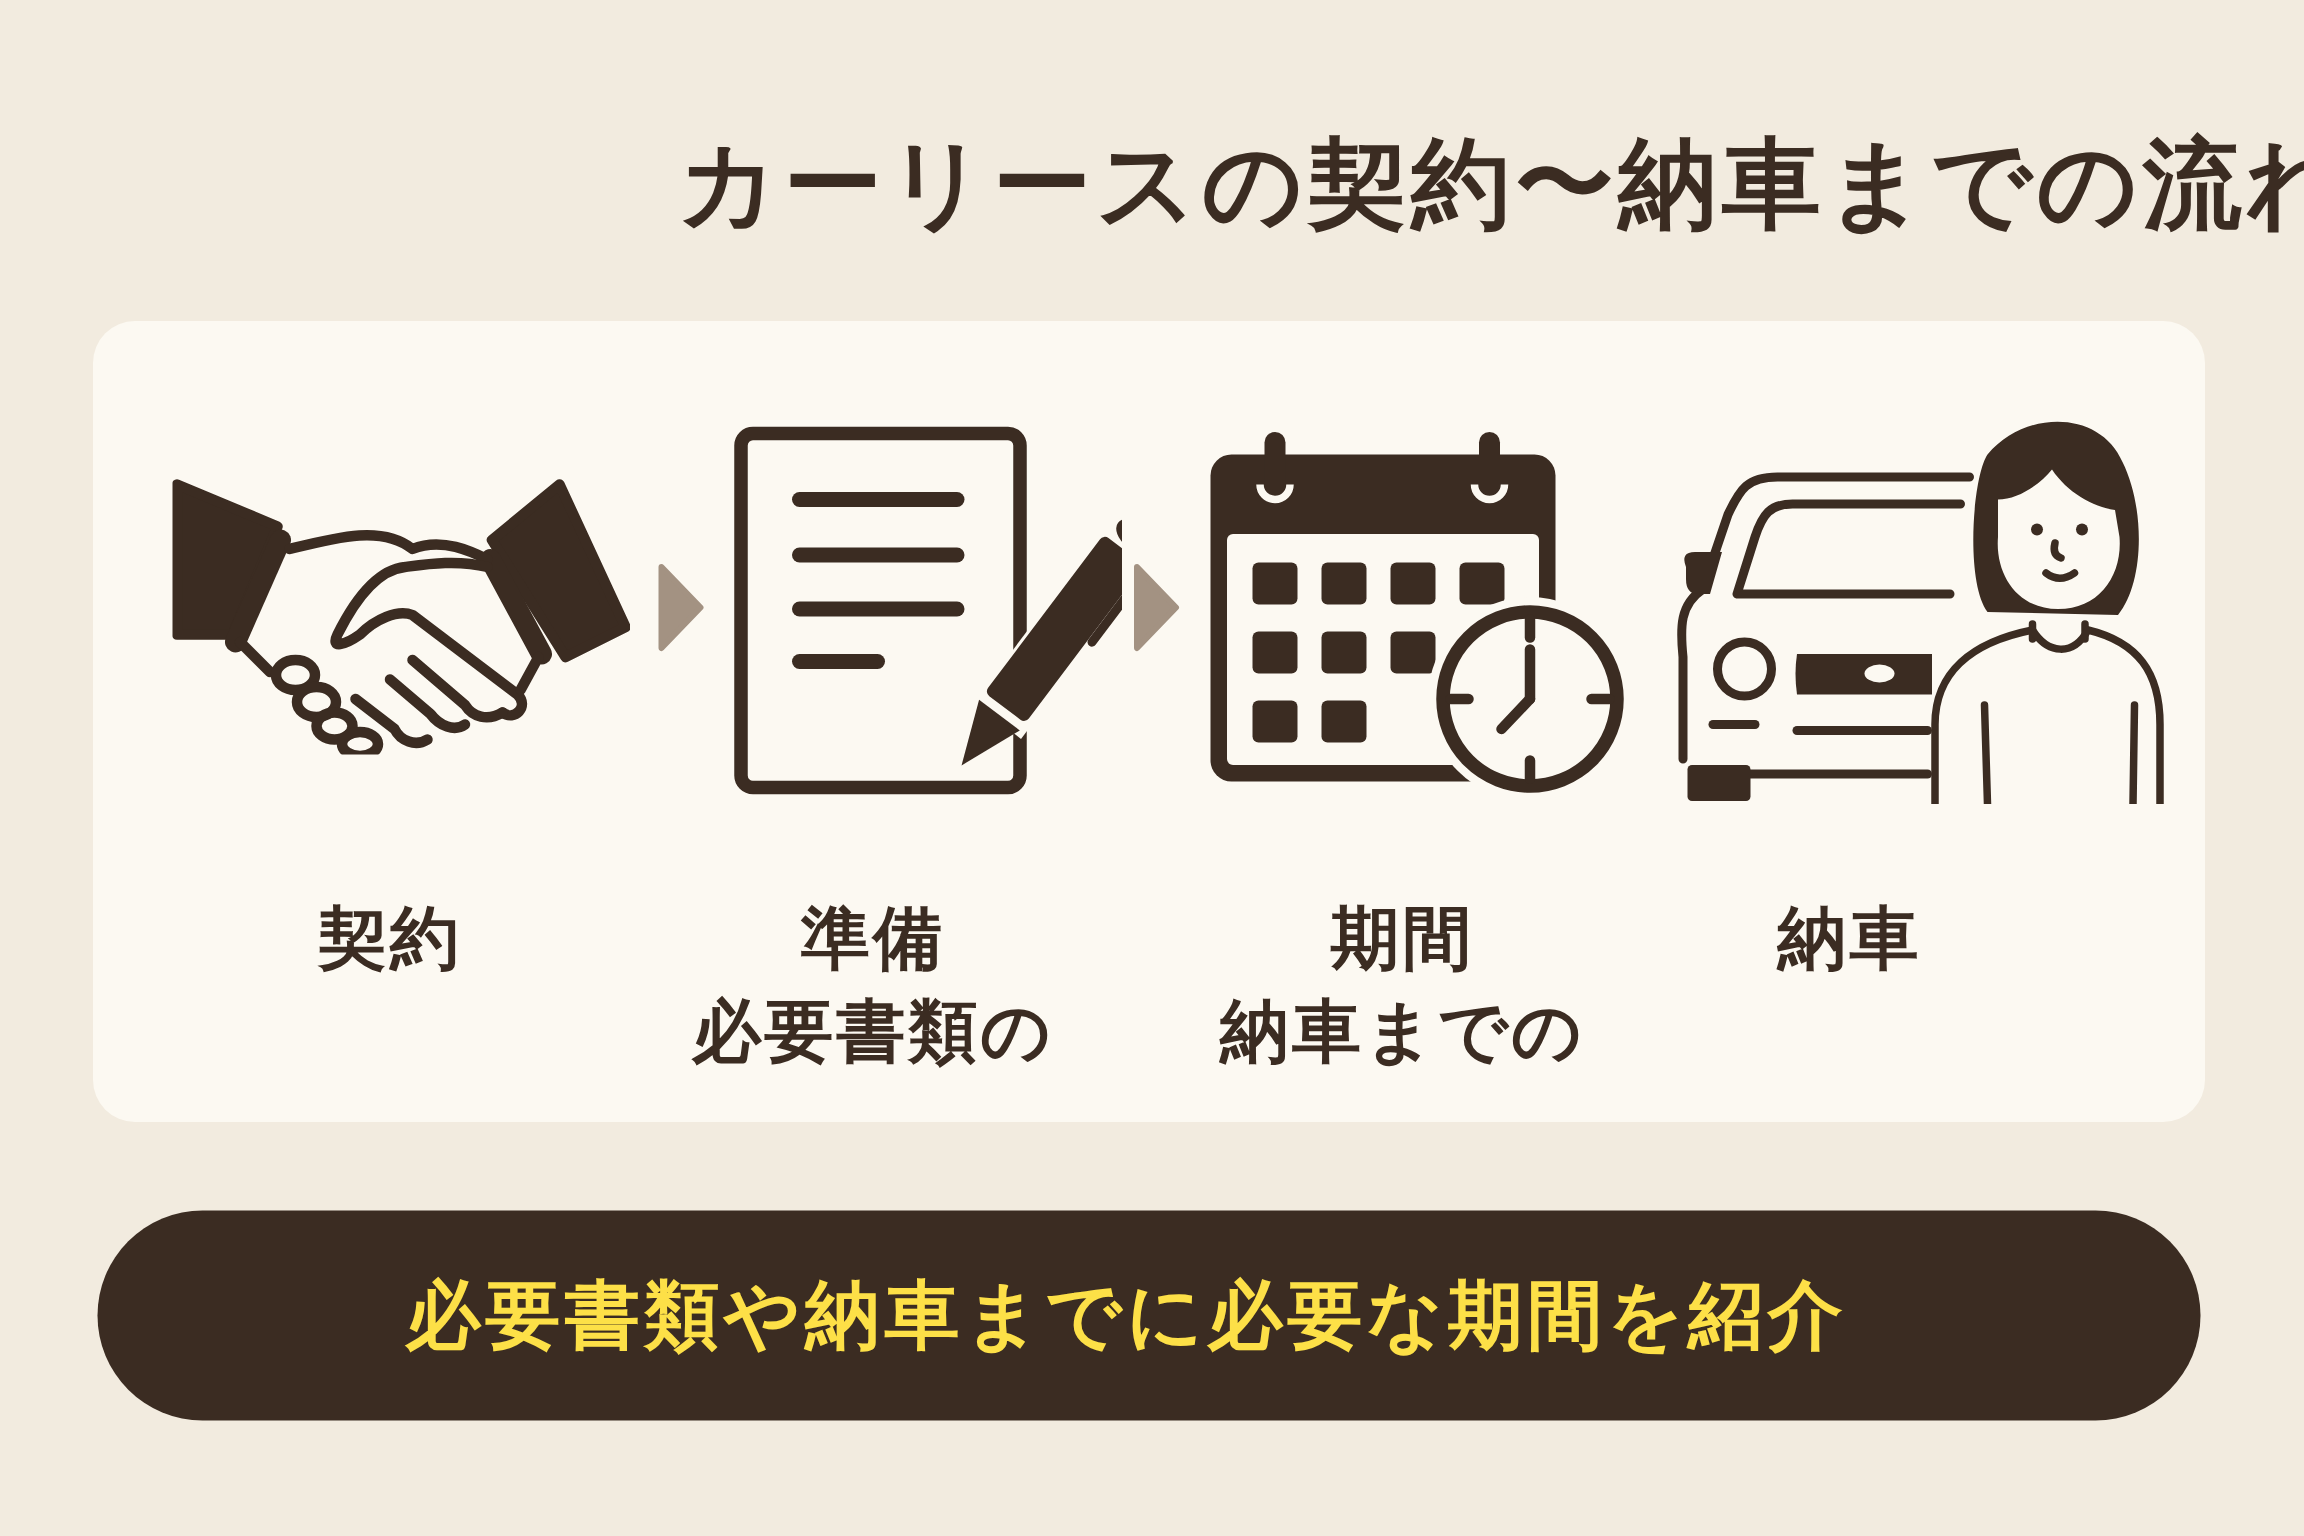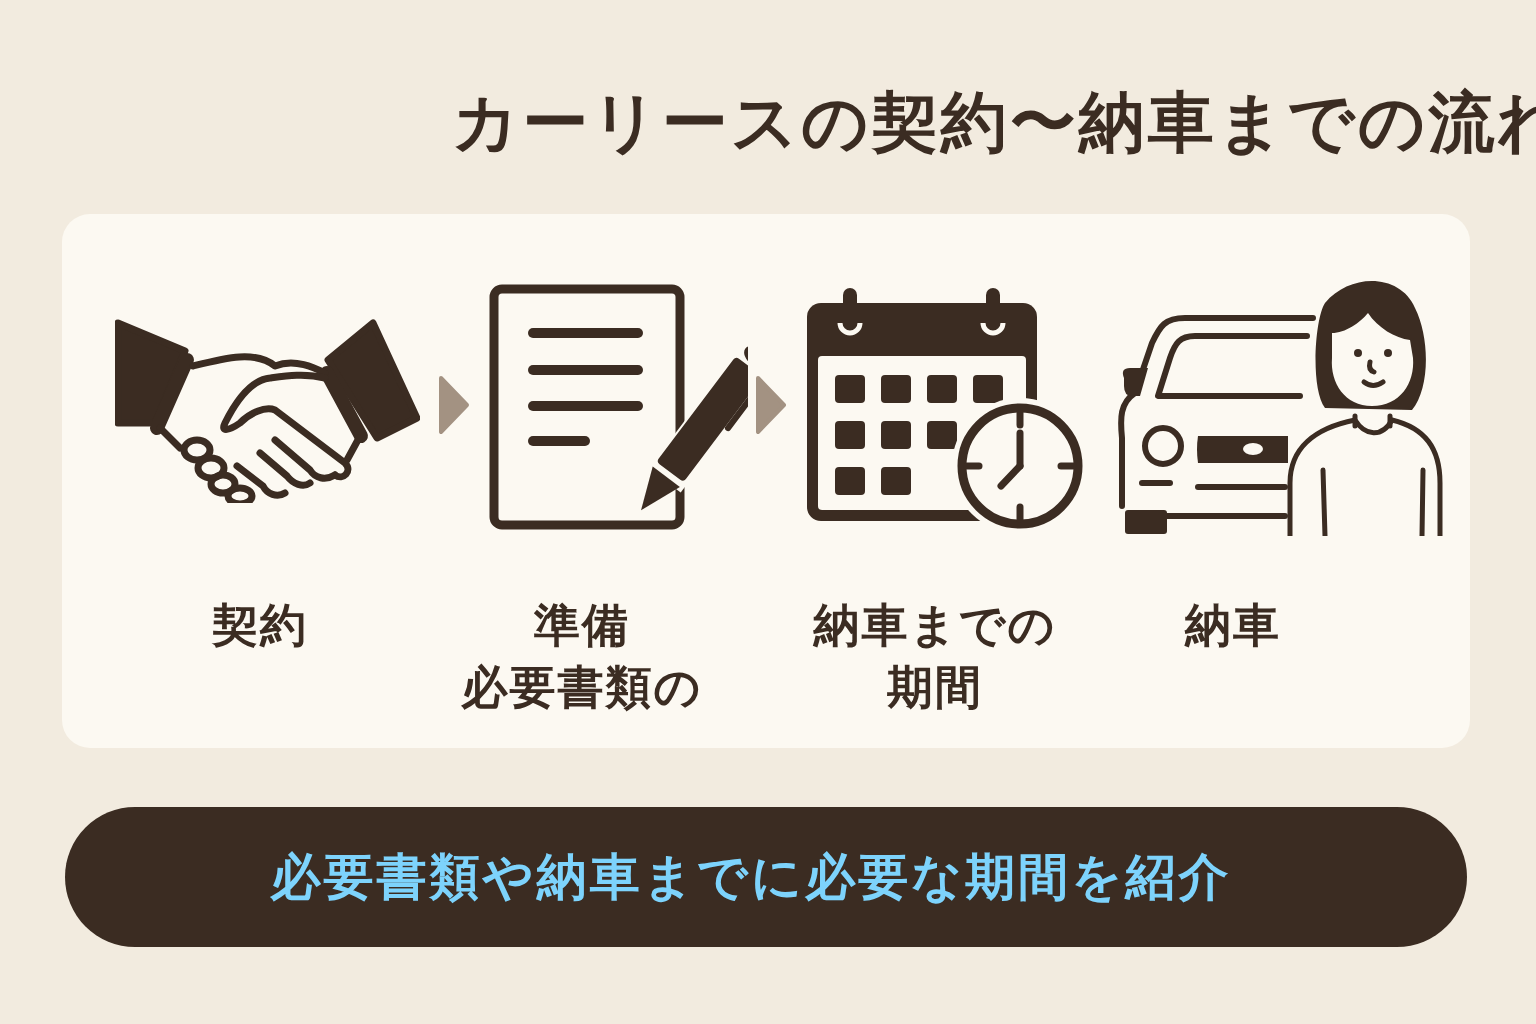--- a/index.html
+++ b/index.html
@@ -27,21 +27,21 @@
     position: absolute; text-align: center;
     font-size: 46px; font-weight: bold; line-height: 62px;
     color: #3b2c22; letter-spacing: 2px; margin-top: 16px;
   }
   .pill {
     position: absolute; left: 65px; top: 807px; width: 1402px; height: 140px;
     background: #3b2c22; border-radius: 70px;
     display: flex; align-items: center; justify-content: center;
   }
   .pill-text {
-    color: #7dd3fc; font-size: 50px; font-weight: bold; letter-spacing: 3px;
+    color: #fde047; font-size: 50px; font-weight: bold; letter-spacing: 3px;
     margin-left: -30px;
   }
 </style>
 </head>
 <body>
 
 <div class="title">カーリースの契約〜納車までの流れ</div>
 
 <div class="card"></div>
 
@@ -160,22 +160,22 @@
 </svg>
 
 <div class="label" style="left:140px;top:578px;width:240px;">
   <div>契約</div>
 </div>
 <div class="label" style="left:412px;top:578px;width:340px;">
   <div>準備</div>
   <div>必要書類の</div>
 </div>
 <div class="label" style="left:770px;top:578px;width:330px;">
+  <div>期間</div>
   <div>納車までの</div>
-  <div>期間</div>
 </div>
 <div class="label" style="left:1108px;top:578px;width:250px;">
   <div>納車</div>
 </div>
 
 <div class="pill">
   <span class="pill-text">必要書類や納車までに必要な期間を紹介</span>
 </div>
 
 </body></html>

